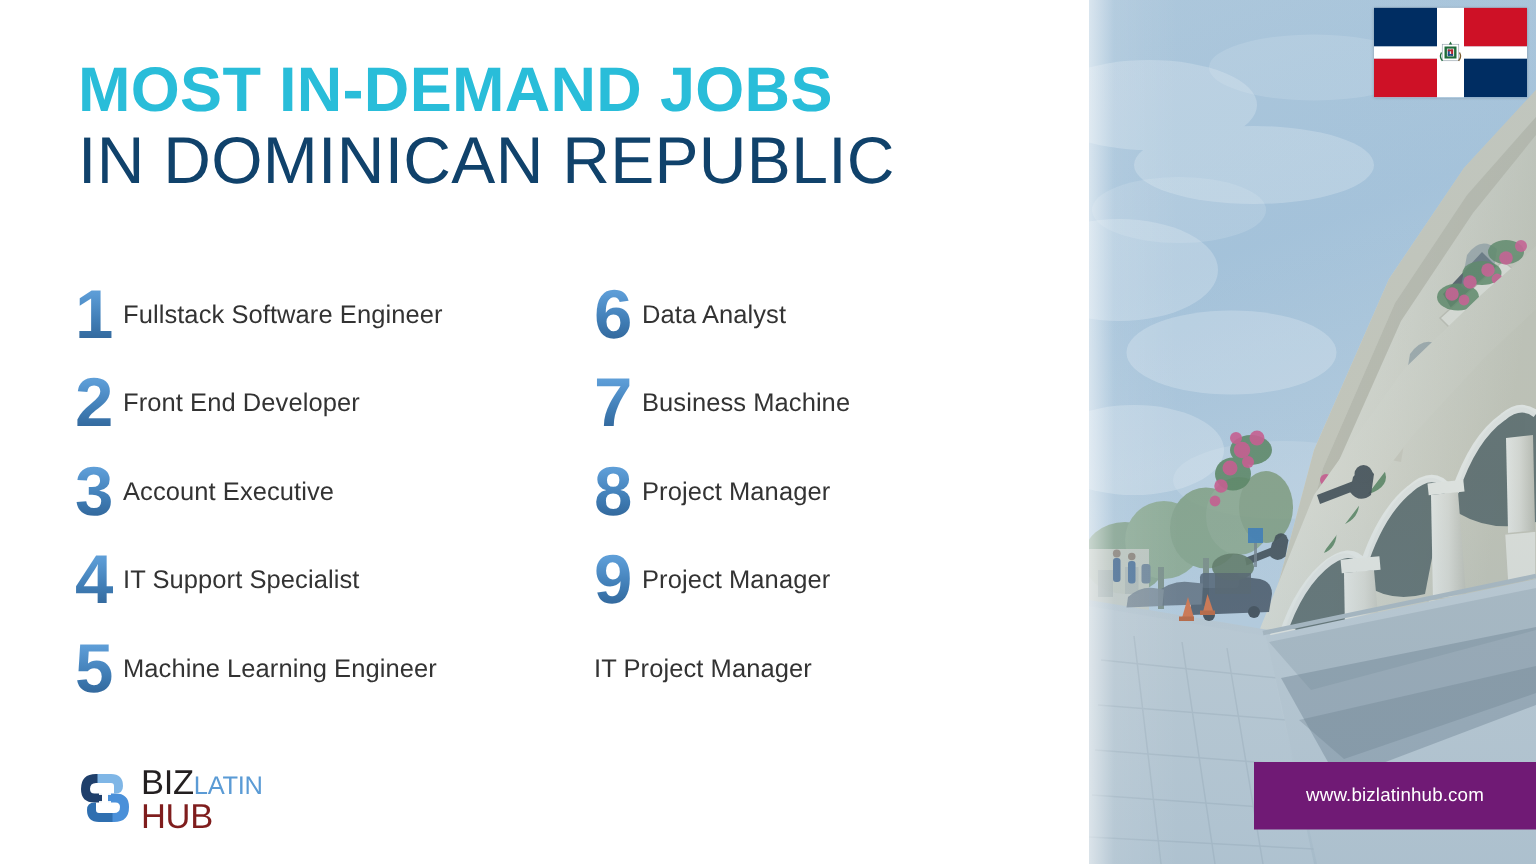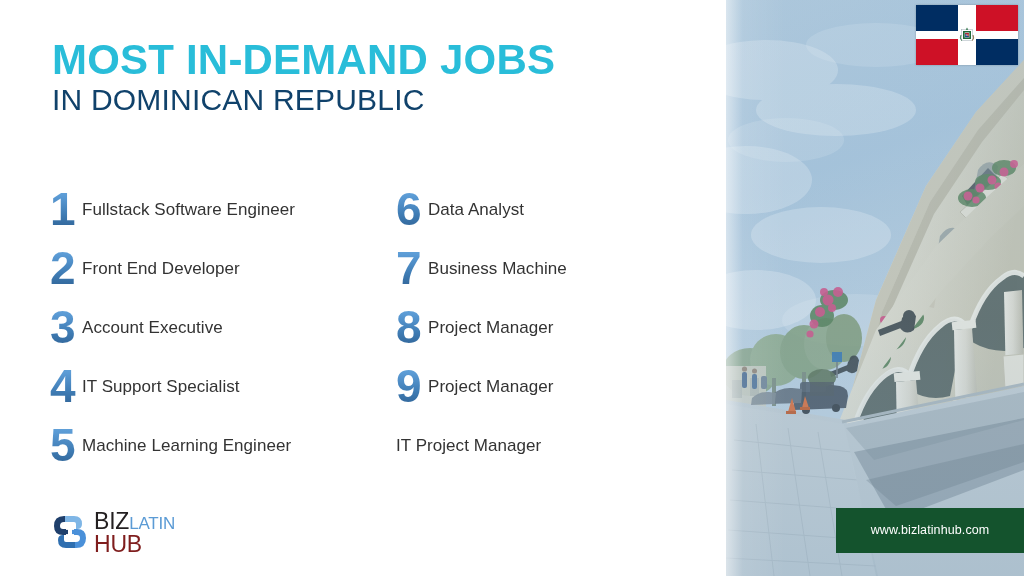--- a/index.html
+++ b/index.html
@@ -20,37 +20,37 @@
   
   .flag {
     position:absolute; left:916px; top:5px; width:102px; height:60px;
     overflow:hidden; box-shadow:0 0 2px rgba(0,0,0,.25);
   }
   .flag svg { display:block; width:102px; height:60px; }
 
   
   .contact-box {
     position:absolute; left:836px; top:508px; width:188px; height:45px;
-    background:#14532d;
+    background:#701a75;
     display:flex; align-items:center; justify-content:center;
     gap:1px;
   }
   .contact-line {
     color:#ffffff; font-size:12.5px; line-height:1.38; letter-spacing:.1px;
     white-space:nowrap;
   }
 
   
   .title-block { position:absolute; left:52px; top:38px; width:640px; }
   .title-line1 {
     color:#29bdd9; font-size:42px; font-weight:bold; letter-spacing:.2px;
     line-height:1.05; white-space:nowrap;
   }
   .title-line2 {
-    color:#10426b; font-size:30px; font-weight:normal; letter-spacing:.2px;
+    color:#10426b; font-size:44px; font-weight:normal; letter-spacing:.2px;
     line-height:1.18; white-space:nowrap;
   }
 
   
   .list-col { position:absolute; top:180px; }
   .col-left  { left:50px;  width:330px; }
   .col-right { left:396px; width:330px; }
 
   .list-item {
     display:flex; align-items:center; height:59px;

